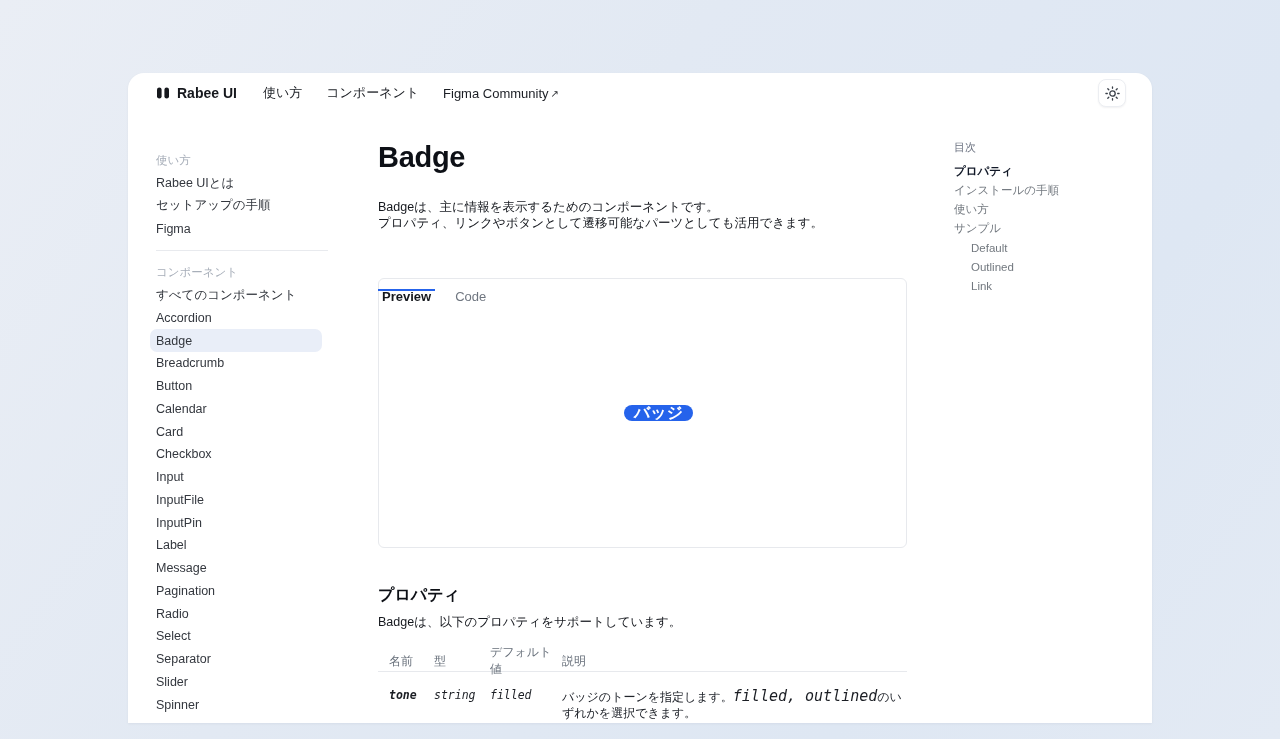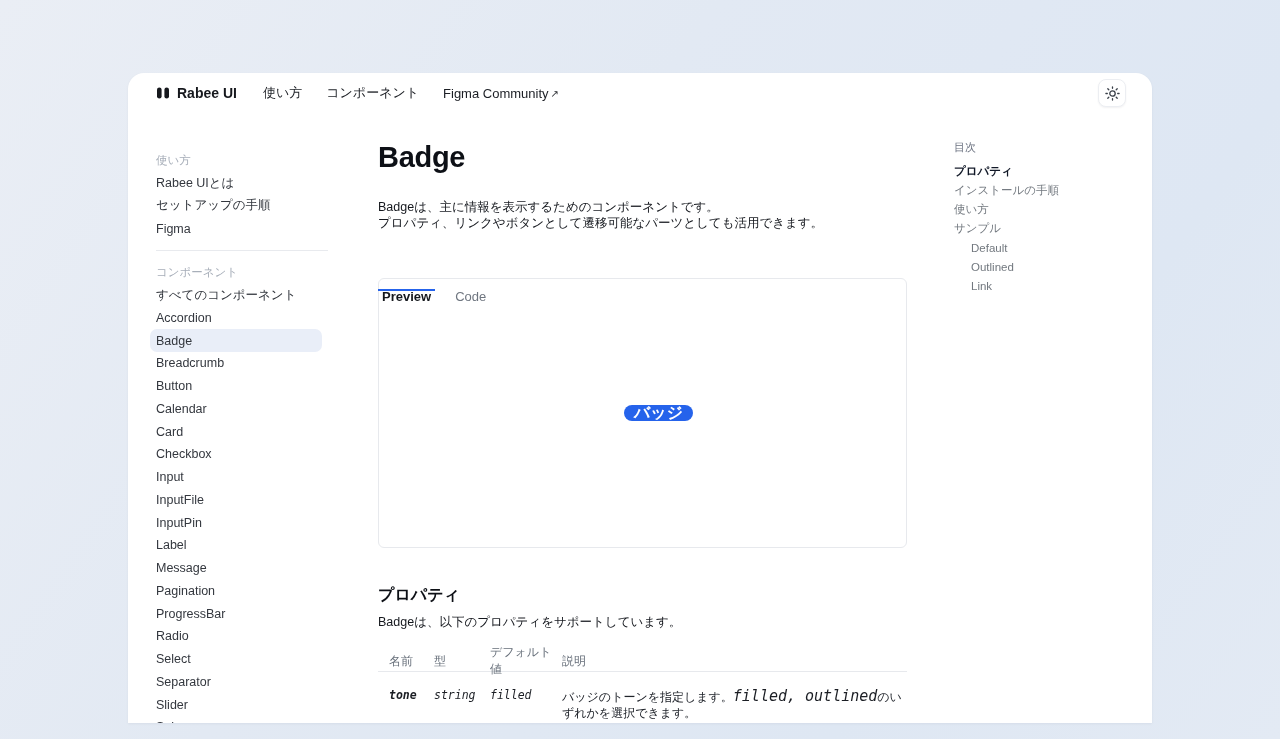--- a/index.html
+++ b/index.html
@@ -117,21 +117,20 @@
       <div class="side-item">Button</div>
       <div class="side-item">Calendar</div>
       <div class="side-item">Card</div>
       <div class="side-item">Checkbox</div>
       <div class="side-item">Input</div>
       <div class="side-item">InputFile</div>
       <div class="side-item">InputPin</div>
       <div class="side-item">Label</div>
       <div class="side-item">Message</div>
       <div class="side-item">Pagination</div>
-      <div class="side-item">ProgressBar</div>
       <div class="side-item">Radio</div>
       <div class="side-item">Select</div>
       <div class="side-item">Separator</div>
       <div class="side-item">Slider</div>
       <div class="side-item">Spinner</div>
     </div>
 
     <div class="main">
       <h1 class="page-title">Badge</h1>
       <div class="page-desc">

